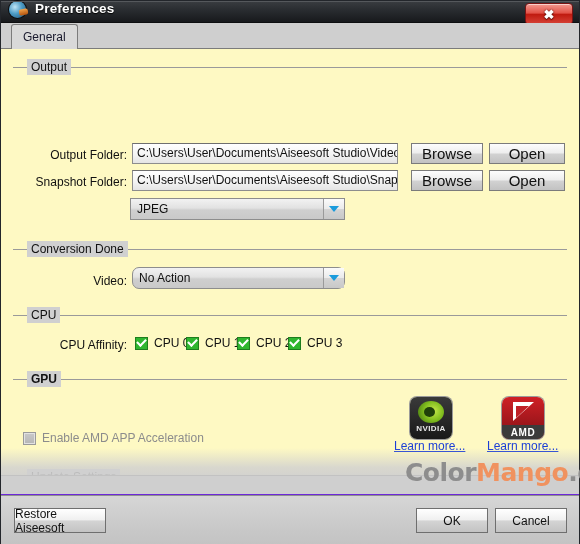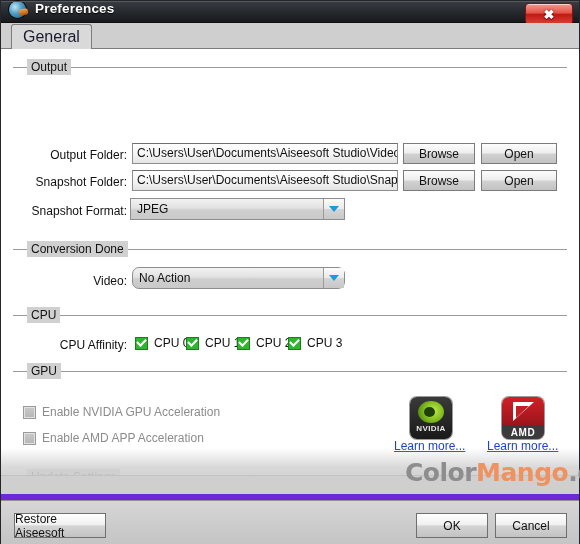--- a/index.html
+++ b/index.html
@@ -55,27 +55,27 @@
     position:relative;height:26px;background:#cfcfcf;
     border-bottom:1px solid #7c7c7c;box-sizing:border-box;
     padding-left:10px;display:flex;align-items:flex-end;
   }
   .tab{
     height:25px;min-width:58px;padding:0 11px;box-sizing:border-box;
     background:#d9d9d9;
     border:1px solid #7c7c7c;border-bottom:none;
     border-top-left-radius:3px;border-top-right-radius:3px;
     display:flex;align-items:center;justify-content:center;
-    font-size:16px;color:#1a1a2e;cursor:pointer;
+    font-size:12px;color:#1a1a2e;cursor:pointer;
     margin-bottom:-1px;position:relative;z-index:2;
   }
   
   .content{
-    position:relative;height:445px;background:#ffffff;overflow:hidden;
-    border-bottom:6px solid #6d28d9;
+    position:relative;height:445px;background:#fef9c3;overflow:hidden;
+    border-bottom:1px solid #6d28d9;
   }
   .group{position:absolute;left:12px;right:12px;}
   .group-line{
     position:absolute;left:0;right:0;top:8px;height:1px;background:#9a9a9a;
   }
   .group-title{
     position:absolute;left:14px;top:0;background:#d0d0d0;
     padding:0 4px;font-size:12px;color:#111;line-height:16px;
   }
   .lbl{
@@ -86,22 +86,22 @@
     position:absolute;box-sizing:border-box;height:21px;
     border:1px solid #8d8d8d;border-top-color:#6f6f6f;
     background:linear-gradient(180deg,#ffffff 0%,#f4f4f4 55%,#e4e4e4 100%);
     font-size:12px;color:#111;line-height:19px;padding:0 4px;
     overflow:hidden;white-space:nowrap;
   }
   .btn{
     position:absolute;box-sizing:border-box;height:21px;
     border:1px solid #7b7b7b;
     background:linear-gradient(180deg,#fdfdfd 0%,#ededed 48%,#d2d2d2 52%,#c2c2c2 100%);
-    font-size:12px;color:#111;
-    display:flex;align-items:center;justify-content:center;cursor:pointer;
+    font-size:15px;color:#111;
+    display:flex;align-items:center;justify-content:center;cursor:pointer;margin-left:8px;
   }
   .combo{
     position:absolute;box-sizing:border-box;height:22px;
     border:1px solid #8d8d8d;
     background:linear-gradient(180deg,#f2f2f2 0%,#e2e2e2 45%,#cfcfcf 55%,#c9c9c9 100%);
     display:flex;align-items:center;cursor:pointer;
   }
   .combo-text{
     flex:1;padding-left:6px;font-size:12px;color:#111;
     overflow:hidden;white-space:nowrap;
@@ -244,21 +244,20 @@
     <div class="lbl" style="left:14px;top:99px;width:112px;">Output Folder:</div>
     <div class="textfield" style="left:131px;top:94px;width:266px;">C:\Users\User\Documents\Aiseesoft Studio\Video</div>
     <div class="btn" style="left:402px;top:94px;width:72px;">Browse</div>
     <div class="btn" style="left:480px;top:94px;width:76px;">Open</div>
 
     <div class="lbl" style="left:14px;top:126px;width:112px;">Snapshot Folder:</div>
     <div class="textfield" style="left:131px;top:121px;width:266px;">C:\Users\User\Documents\Aiseesoft Studio\Snapshot</div>
     <div class="btn" style="left:402px;top:121px;width:72px;">Browse</div>
     <div class="btn" style="left:480px;top:121px;width:76px;">Open</div>
 
-    <div class="lbl" style="left:14px;top:155px;width:112px;">Snapshot Format:</div>
     <div class="combo" style="left:129px;top:149px;width:215px;">
       <div class="combo-text">JPEG</div>
       <div class="combo-btn">
         <span class="arrow-down"></span>
       </div>
     </div>
 
     <div class="group" style="top:192px;height:56px;">
       <div class="group-line"></div>
       <div class="group-title">Conversion Done</div>
@@ -289,29 +288,25 @@
     </div>
     <div class="cbrow" style="left:236px;top:287px;">
       <span class="cb on"></span>
       <span class="cbtext">CPU 2</span>
     </div>
     <div class="cbrow" style="left:287px;top:287px;">
       <span class="cb on"></span>
       <span class="cbtext">CPU 3</span>
     </div>
 
-    <div class="group" style="top:314px;height:90px;">
+    <div class="group" style="top:322px;height:90px;font-weight:bold;">
       <div class="group-line"></div>
       <div class="group-title">GPU</div>
     </div>
 
-    <div class="cbrow" style="left:22px;top:356px;">
-      <span class="cb off-disabled"></span>
-      <span class="cbtext dim">Enable NVIDIA GPU Acceleration</span>
-    </div>
     <div class="cbrow" style="left:22px;top:382px;">
       <span class="cb off-disabled"></span>
       <span class="cbtext dim">Enable AMD APP Acceleration</span>
     </div>
 
     <div class="logo logo-nv" style="left:409px;top:348px;">
       <div class="nv-eye"></div>
       <div class="nv-word">NVIDIA</div>
     </div>
     <div class="logo logo-amd" style="left:501px;top:348px;">

